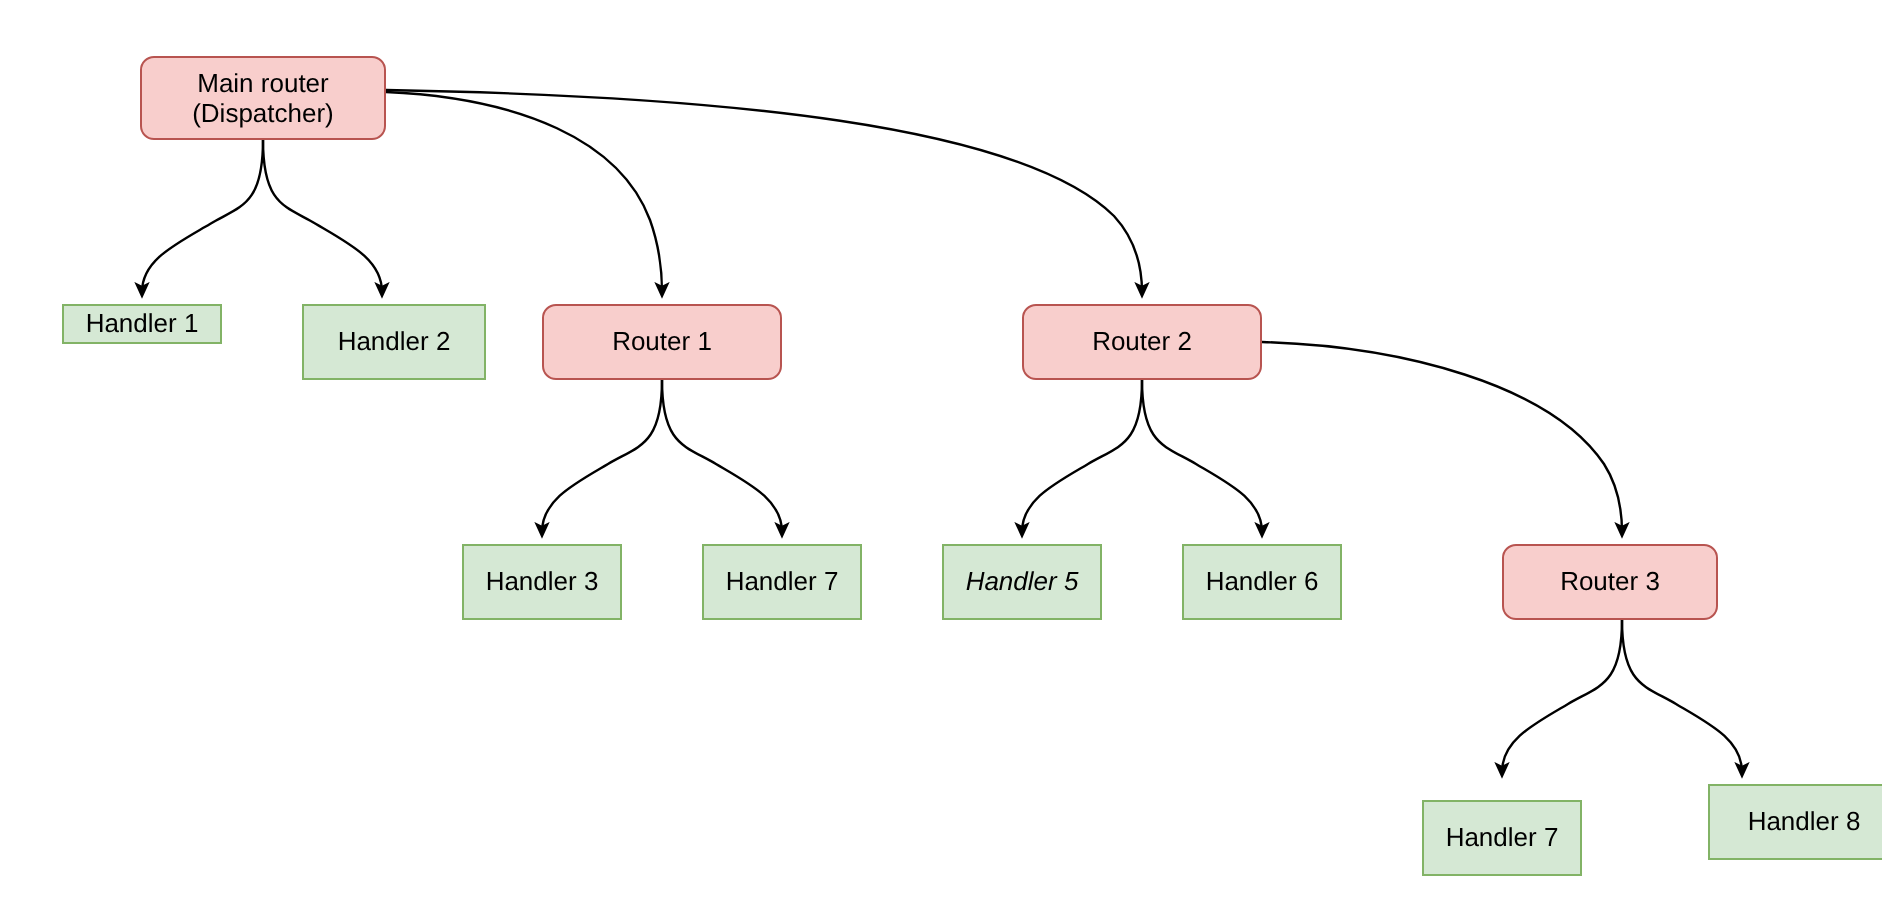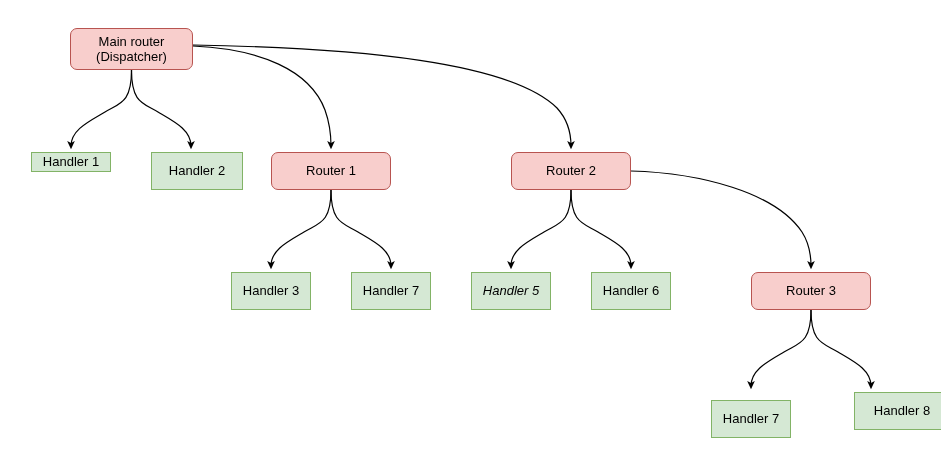--- a/index.html
+++ b/index.html
@@ -87,18 +87,18 @@
       <div class="node node-router" style="left: 70px; top: 28px; width: 123px; height: 42px;">Main router
 (Dispatcher)</div>
       <div class="node node-handler" style="left: 31px; top: 152px; width: 80px; height: 20px;">Handler 1</div>
       <div class="node node-handler" style="left: 151px; top: 152px; width: 92px; height: 38px;">Handler 2</div>
       <div class="node node-router" style="left: 271px; top: 152px; width: 120px; height: 38px;">Router 1</div>
       <div class="node node-router" style="left: 511px; top: 152px; width: 120px; height: 38px;">Router 2</div>
       <div class="node node-handler" style="left: 231px; top: 272px; width: 80px; height: 38px;">Handler 3</div>
       <div class="node node-handler" style="left: 351px; top: 272px; width: 80px; height: 38px;">Handler 7</div>
       <div class="node node-handler" style="left: 471px; top: 272px; width: 80px; height: 38px; font-style: italic;">Handler 5</div>
       <div class="node node-handler" style="left: 591px; top: 272px; width: 80px; height: 38px;">Handler 6</div>
-      <div class="node node-router" style="left: 751px; top: 272px; width: 120px; height: 38px;">Router 3</div>
+      <div class="node node-router" style="left: 751px; top: 272px; width: 108px; height: 38px;">Router 3</div>
       <div class="node node-handler" style="left: 711px; top: 400px; width: 80px; height: 38px;">Handler 7</div>
       <div class="node node-handler" style="left: 854px; top: 392px; width: 96px; height: 38px;">Handler 8</div>
     </div>
 
 </div>
 
 </body></html>

